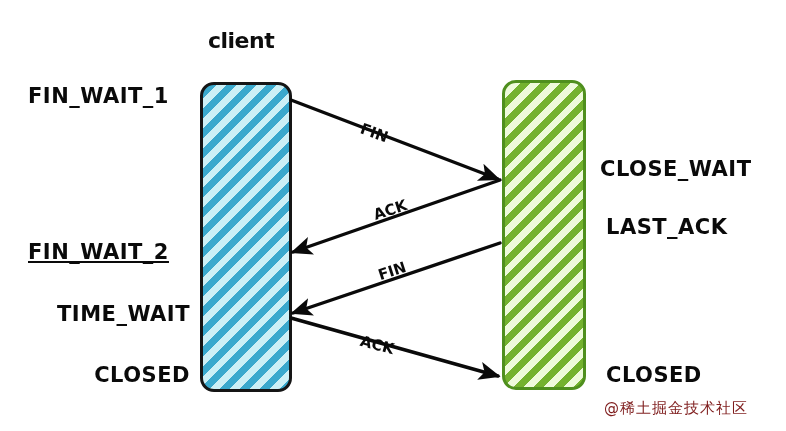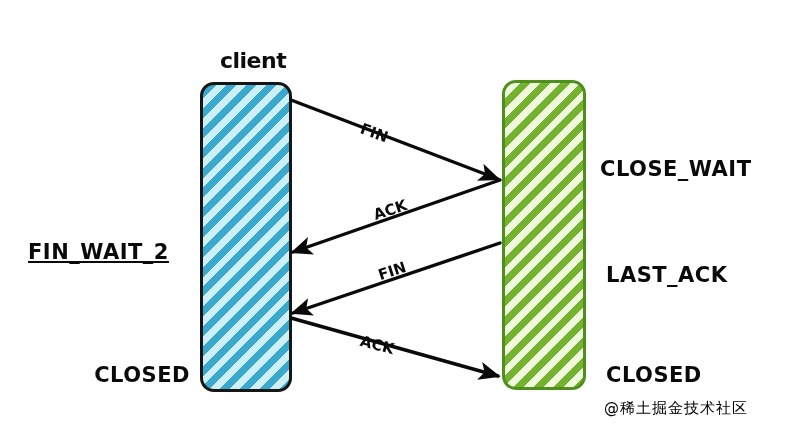--- a/index.html
+++ b/index.html
@@ -19,21 +19,21 @@
   
   .col-title {
     position: absolute;
     font-family: "DejaVu Sans", sans-serif;
     font-size: 22px;
     font-weight: 700;
     color: #0d0d0d;
     letter-spacing: -0.5px;
     white-space: nowrap;
   }
-  #client-title { left: 208px; top: 48px; margin-left: 12px; }
+  #client-title { left: 208px; top: 28px; }
   #server-title { left: 503px; top: 32px; }
 
   
   .lifeline {
     position: absolute;
     border-radius: 14px;
     box-sizing: border-box;
   }
   #client-lifeline {
     left: 200px;
@@ -70,21 +70,21 @@
     letter-spacing: 0.5px;
     white-space: nowrap;
   }
 
   #state-fin-wait-1 { left: 28px;  top: 84px;  width: 162px; text-align: left; }
   #state-fin-wait-2 { left: 28px;  top: 240px; width: 162px; text-align: left; text-decoration: underline; }
   #state-time-wait  { left: 28px;  top: 302px; width: 162px; text-align: right; }
   #state-closed-client { left: 28px; top: 363px; width: 162px; text-align: right; }
 
   #state-close-wait { left: 600px; top: 157px; }
-  #state-last-ack   { left: 606px; top: 215px; margin-top: 48px; }
+  #state-last-ack   { left: 606px; top: 215px; }
   #state-closed-server { left: 606px; top: 363px; }
 
   
   #arrow-layer {
     position: absolute;
     left: 0;
     top: 0;
     width: 786px;
     height: 431px;
   }
@@ -101,36 +101,38 @@
   #msg-label-fin-2 { left: 378px; top: 262px; transform: rotate(-18deg); }
   #msg-label-ack-2 { left: 360px; top: 336px; transform: rotate(15deg); }
 
   
   #watermark {
     position: absolute;
     left: 604px;
     top: 399px;
     font-family: "DejaVu Sans", sans-serif;
     font-size: 15px;
-    color: #000000;
+    color: #7f1d1d;
     letter-spacing: 1px;
     white-space: nowrap;
   }
 </style>
 </head>
 <body>
 
 <div id="canvas">
 
   <div class="col-title" id="client-title">client</div>
 
   <div class="lifeline" id="client-lifeline"></div>
   <div class="lifeline" id="server-lifeline"></div>
 
+  <div class="state-label" id="state-fin-wait-1">FIN_WAIT_1</div>
   <div class="state-label" id="state-fin-wait-2">FIN_WAIT_2</div>
+  <div class="state-label" id="state-time-wait">TIME_WAIT</div>
   <div class="state-label" id="state-closed-client">CLOSED</div>
 
   <div class="state-label" id="state-close-wait">CLOSE_WAIT</div>
   <div class="state-label" id="state-last-ack">LAST_ACK</div>
   <div class="state-label" id="state-closed-server">CLOSED</div>
 
   <svg id="arrow-layer" viewBox="0 0 786 431">
     <defs>
       <marker id="head" markerWidth="7" markerHeight="7" refX="5.6" refY="3.1" orient="auto" markerUnits="strokeWidth">
         <path d="M0,0.4 L6.4,3.1 L0,5.8 L1.5,3.1 Z" fill="#0a0a0a"></path>

